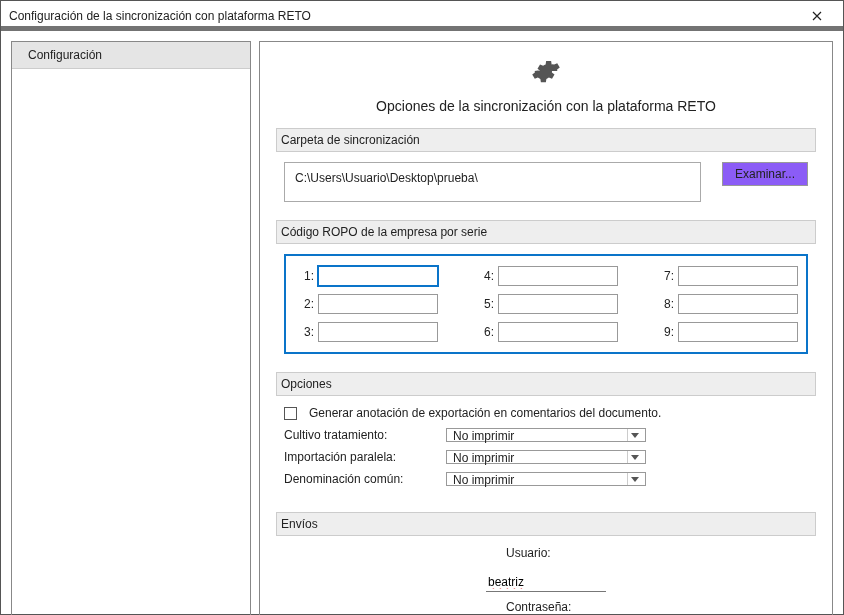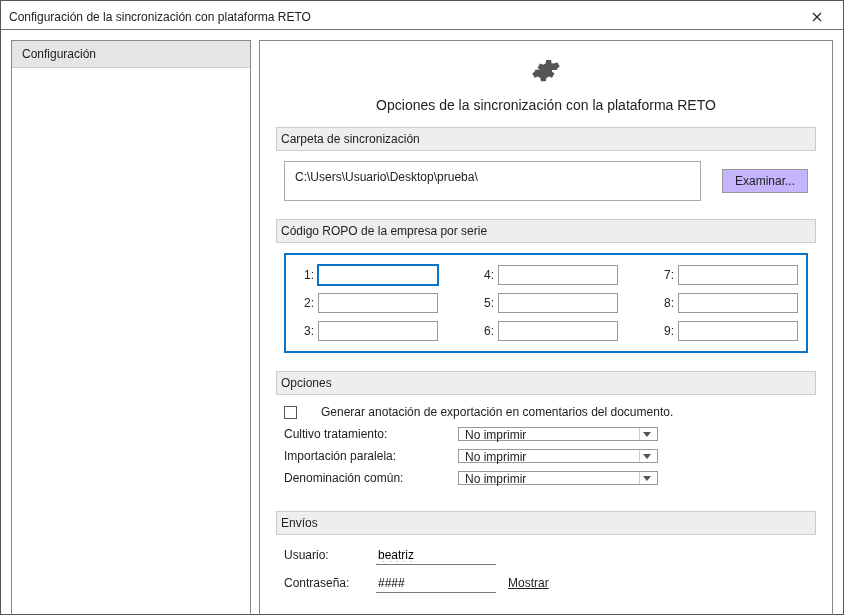--- a/index.html
+++ b/index.html
@@ -18,21 +18,21 @@
     flex-direction: column;
     background: #fff;
   }
   .titlebar {
     height: 30px;
     display: flex;
     align-items: center;
     justify-content: space-between;
     padding: 4px 10px 0 8px;
     background: #fff;
-    border-bottom: 1px solid #737373;
+    border-bottom: 5px solid #737373;
   }
   .titlebar-title { font-size: 12px; }
   .titlebar-close {
     width: 32px;
     height: 24px;
     display: flex;
     align-items: center;
     justify-content: center;
     cursor: pointer;
   }
@@ -46,21 +46,21 @@
   .columns {
     flex: 1;
     display: flex;
     gap: 8px;
   }
   .sidebar {
     width: 240px;
     border: 1px solid #888;
   }
   .sidebar-item {
-    padding: 6px 10px;
+    padding: 6px 16px;
     background: #e5e5e5;
     border-bottom: 1px solid #ccc;
   }
   .main {
     flex: 1;
     border: 1px solid #888;
     padding: 14px 16px 10px 16px;
     overflow: auto;
   }
   .main-header {
@@ -77,34 +77,34 @@
     border: 1px solid #ccc;
     padding: 4px 4px;
     font-size: 12px;
     margin-top: 6px;
   }
   .section-body {
     padding: 10px 8px 12px 8px;
   }
   .folder-row {
     display: flex;
-    align-items: center;
+    align-items: flex-start;
     gap: 21px;
   }
   .folder-box {
     flex: 1;
     border: 1px solid #aaa;
     padding: 8px 10px;
     min-height: 40px;
     background: #fff;
     font-size: 12px;
   }
   .btn {
     border: 1px solid #999;
-    background: #c4b5fd;
+    background: #8b5cf6;
     padding: 4px 12px;
     font-size: 12px;
     cursor: pointer;
     min-width: 74px;
     text-align: center;
   }
   .ropo-frame {
     border: 2px solid #0a74c9;
     padding: 10px 12px;
   }
@@ -123,21 +123,21 @@
     font-size: 12px;
   }
   .ropo-grid input.focused {
     outline: 1px solid #0a74c9;
     border-color: #0a74c9;
   }
   .spacer {}
   .options-row {
     display: flex;
     align-items: center;
-    gap: 24px;
+    gap: 12px;
     margin-bottom: 8px;
   }
   .options-row label.lab { width: 150px; }
   .checkbox {
     width: 13px; height: 13px; border:1px solid #555; background:#fff; display:inline-block;
   }
   .select {
     width: 200px;
     height: 14px;
     border: 1px solid #999;
@@ -148,20 +148,21 @@
     padding: 0 4px 0 6px;
     font-size: 12px;
     cursor: pointer;
   }
   .select .chev { width:14px; height:100%; border-left:1px solid #ccc; display:flex; align-items:center; justify-content:center;}
   .envios-row {
     display: flex;
     align-items: center;
     gap: 12px;
     margin-bottom: 8px;
+    flex-direction: column;
   }
   .envios-row label.lab { width: 80px; }
   .envios-row input {
     width: 120px;
     height: 20px;
     border: none;
     border-bottom: 1px solid #777;
     font-size: 12px;
     padding: 2px 2px;
   }

